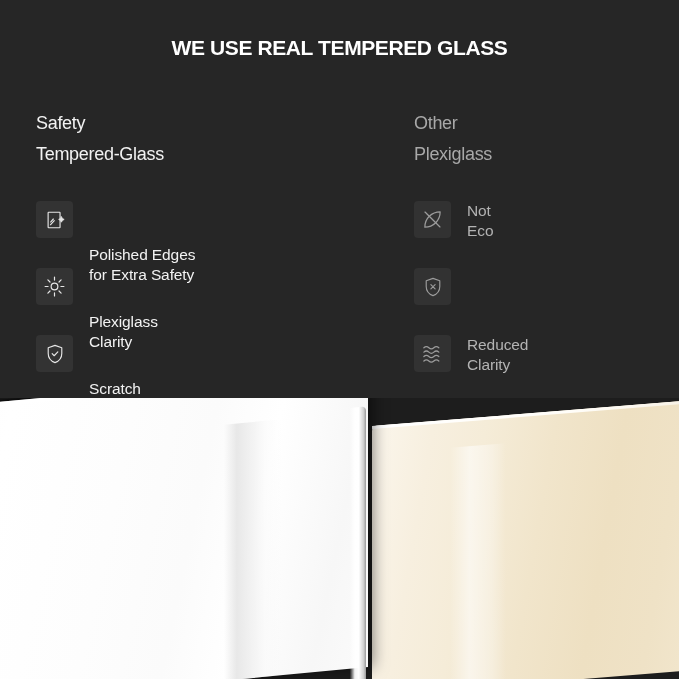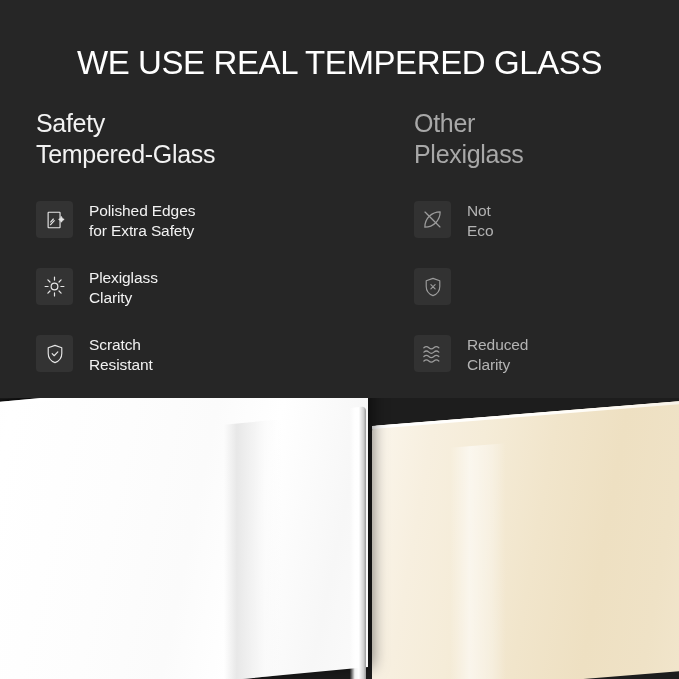--- a/index.html
+++ b/index.html
@@ -26,22 +26,22 @@
   }
 
   
   .headline {
     position: absolute;
     left: 0;
     top: 22px;
     width: 679px;
     text-align: center;
     color: #ffffff;
-    font-size: 33px;
-    font-weight: 400;
+    font-size: 21px;
+    font-weight: 700;
     letter-spacing: -0.4px;
     line-height: 1.15;
     white-space: nowrap;
   }
 
   
   .columns {
     position: absolute;
     left: 0;
     top: 108px;
@@ -50,21 +50,21 @@
   }
   .column {
     position: absolute;
     top: 0;
     width: 320px;
   }
   .column.left  { left: 36px; }
   .column.right { left: 414px; }
 
   .col-title {
-    font-size: 25px;
+    font-size: 18px;
     line-height: 31px;
     font-weight: 400;
     letter-spacing: -0.3px;
     margin: 0;
     white-space: pre-line;
   }
   .column.left  .col-title { color: #f2f2f2; }
   .column.right .col-title { color: #a8a8a8; }
 
   
@@ -91,21 +91,21 @@
   .icon-box svg { display: block; }
 
   .feature-text {
     margin-left: 16px;
     font-size: 15.5px;
     line-height: 19.5px;
     letter-spacing: -0.1px;
     white-space: pre-line;
     padding-top: 2px;
   }
-  .column.left  .feature-text { color: #f2f2f2; }
+  .column.left  .feature-text { color: #f2f2f2; margin-top: 44px; }
   .column.right .feature-text { color: #b3b3b3; }
 
   
   .photo {
     position: absolute;
     left: 0;
     top: 398px;
     width: 679px;
     height: 281px;
     overflow: hidden;

